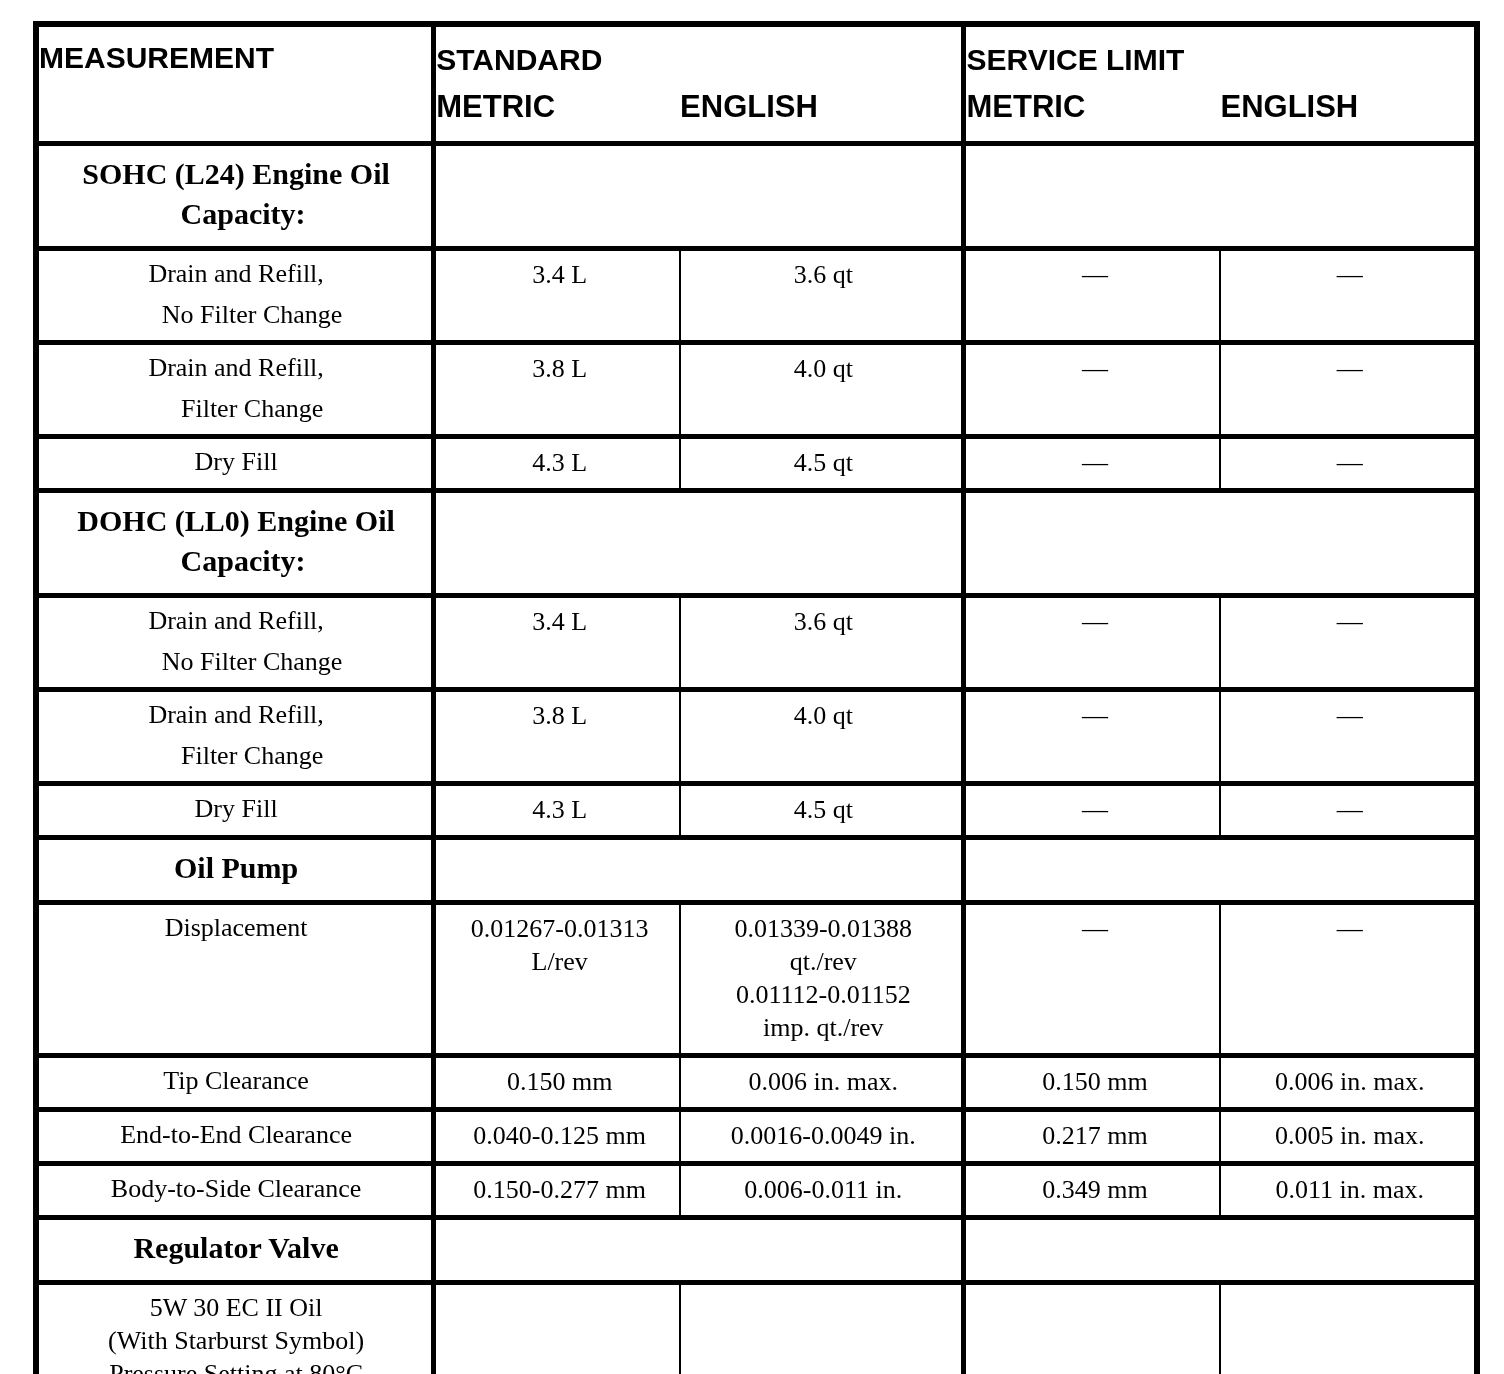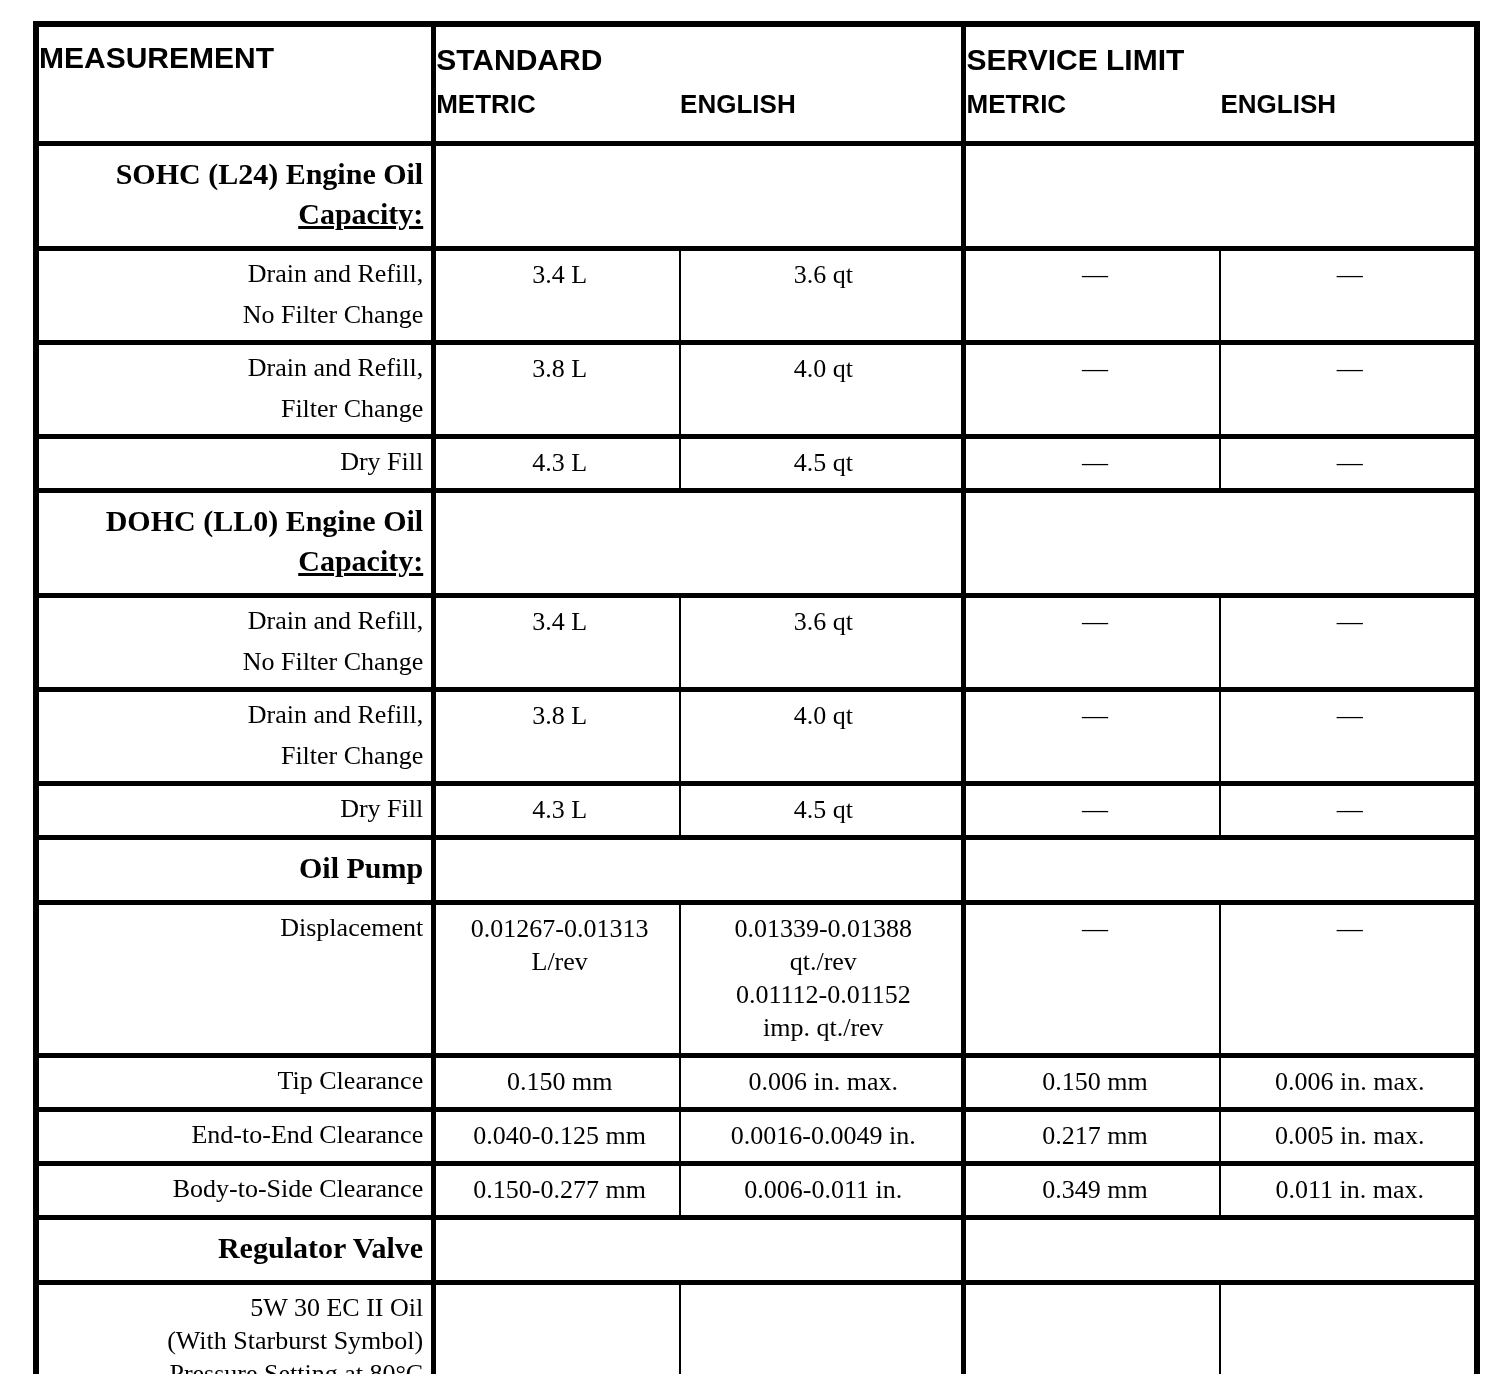--- a/index.html
+++ b/index.html
@@ -44,53 +44,53 @@
     text-align: left;
     padding: 0;
     background: #ffffff;
   }
   th.h-measure {
     vertical-align: top;
     padding-top: 14px;
     height: 100px;
   }
   th.h-group { height: 50px; vertical-align: middle; padding-top: 6px; }
-  th.h-sub   { height: 48px; vertical-align: top; padding-top: 2px; font-size: 26px; margin-top: 24px; }
+  th.h-sub   { height: 48px; vertical-align: top; padding-top: 2px; font-size: 31px; margin-top: 24px; }
 
   
   .vr-thick { border-right: 5px solid #000000; }
   .vr-thin  { border-right: 2px solid #000000; }
 
   
   tbody tr > td { border-top: 5px solid #000000; vertical-align: top; }
 
   td.label {
     font-family: "Liberation Serif", serif;
     font-size: 26px;
     line-height: 33px;
-    text-align: right;
+    text-align: center;
     padding: 6px 8px 9px 10px;
   }
   td.label.section {
     font-family: "Liberation Serif", serif;
     font-weight: 700;
     font-size: 30px;
     line-height: 40px;
     padding: 8px 8px 12px 10px;
   }
   td.val {
     font-family: "Liberation Serif", serif;
     font-size: 26px;
     line-height: 33px;
     text-align: center;
     padding: 7px 0 9px 4px;
   }
   tr.valign-bottom td.val { vertical-align: bottom; padding-bottom: 12px; }
 
-  .line.ind1 { padding-left: 14px; text-decoration: underline; }
+  .line.ind1 { padding-left: 14px; }
   .line.ind2 { padding-left: 32px; margin-top: 8px; }
 
   td.spacer { background: #ffffff; }
 
   tr.row-tall-label td.label { padding-bottom: 14px; }
 </style>
 </head>
 <body>
 
 <div class="page">

